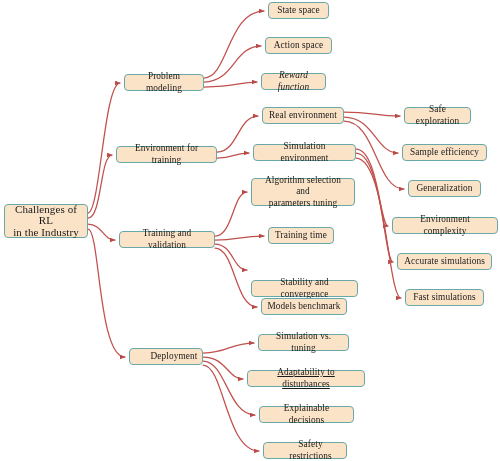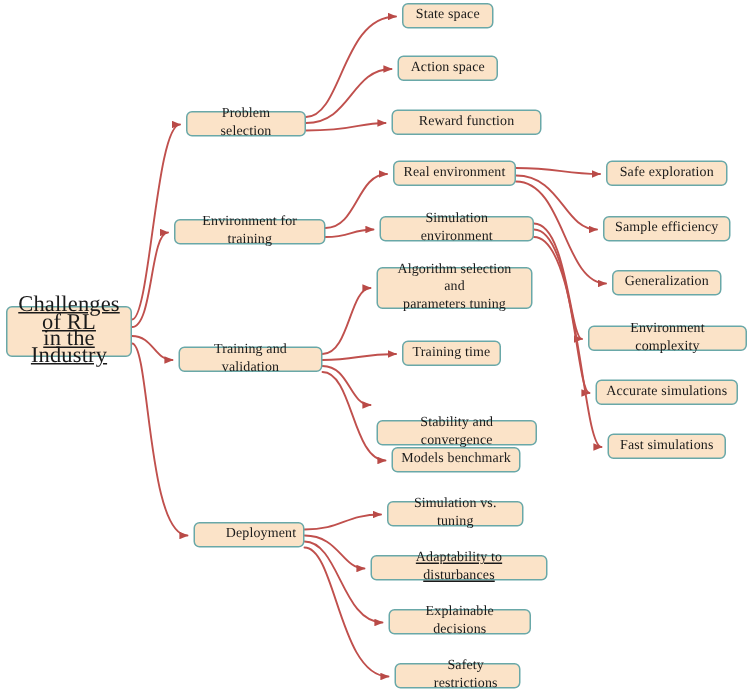--- a/index.html
+++ b/index.html
@@ -35,22 +35,21 @@
     line-height: 11.4px;
     text-align: center;
     display: flex;
     align-items: center;
     justify-content: center;
     padding: 0 5px;
     white-space: pre-line;
     letter-spacing: 0.1px;
   }
   .node.root {
-    font-size: 15px;
-    text-decoration: underline;
+    font-size: 11px;
   }
 </style>
 </head>
 <body>
 
 <div id="diagram-root">
 
   <svg id="edge-layer" viewBox="0 0 500 461" xmlns="http://www.w3.org/2000/svg">
     <defs>
       <marker id="arrowhead" markerWidth="6" markerHeight="5" refX="5.4" refY="2.5" orient="auto" markerUnits="userSpaceOnUse">
@@ -80,39 +79,39 @@
         <path d="M 203 353 C 228 353 230 343 254 343" fill="none" stroke="#c0504d" stroke-width="1.25" stroke-linecap="round" marker-end="url(#arrowhead)"></path>
         <path d="M 203 357 C 226 357 228 379 243 379" fill="none" stroke="#c0504d" stroke-width="1.25" stroke-linecap="round" marker-end="url(#arrowhead)"></path>
         <path d="M 203 361 C 226 361 228 415 255 415" fill="none" stroke="#c0504d" stroke-width="1.25" stroke-linecap="round" marker-end="url(#arrowhead)"></path>
         <path d="M 203 365 C 224 365 226 451 259 451" fill="none" stroke="#c0504d" stroke-width="1.25" stroke-linecap="round" marker-end="url(#arrowhead)"></path>
       </g>
   </svg>
 
   <div id="nodes-layer">
       <div class="node root" style="left: 4px; top: 204px; width: 84px; height: 34px; background: rgb(251, 227, 200); border-color: rgb(105, 168, 168); color: rgb(26, 26, 26);">Challenges of RL
 in the Industry</div>
-      <div class="node" style="left: 124px; top: 74px; width: 80px; height: 17px; background: rgb(251, 227, 200); border-color: rgb(105, 168, 168); color: rgb(26, 26, 26);">Problem selection</div>
+      <div class="node" style="left: 124px; top: 74px; width: 80px; height: 17px; background: rgb(251, 227, 200); border-color: rgb(105, 168, 168); color: rgb(26, 26, 26);">Problem modeling</div>
       <div class="node" style="left: 116px; top: 146px; width: 101px; height: 17px; background: rgb(251, 227, 200); border-color: rgb(105, 168, 168); color: rgb(26, 26, 26);">Environment for training</div>
       <div class="node" style="left: 119px; top: 231px; width: 96px; height: 17px; background: rgb(251, 227, 200); border-color: rgb(105, 168, 168); color: rgb(26, 26, 26);">Training and validation</div>
       <div class="node" style="left: 129px; top: 348px; width: 74px; height: 17px; background: rgb(251, 227, 200); border-color: rgb(105, 168, 168); color: rgb(26, 26, 26); padding-left: 21px;">Deployment</div>
       <div class="node" style="left: 268px; top: 2px; width: 61px; height: 17px; background: rgb(251, 227, 200); border-color: rgb(105, 168, 168); color: rgb(26, 26, 26);">State space</div>
       <div class="node" style="left: 265px; top: 37px; width: 67px; height: 17px; background: rgb(251, 227, 200); border-color: rgb(105, 168, 168); color: rgb(26, 26, 26);">Action space</div>
-      <div class="node" style="left: 261px; top: 73px; width: 100px; height: 17px; background: rgb(251, 227, 200); border-color: rgb(105, 168, 168); color: rgb(26, 26, 26);">Reward function</div>
+      <div class="node" style="left: 261px; top: 73px; width: 65px; height: 17px; background: rgb(251, 227, 200); border-color: rgb(105, 168, 168); color: rgb(26, 26, 26); font-style: italic;">Reward function</div>
       <div class="node" style="left: 262px; top: 107px; width: 82px; height: 17px; background: rgb(251, 227, 200); border-color: rgb(105, 168, 168); color: rgb(26, 26, 26);">Real environment</div>
       <div class="node" style="left: 253px; top: 144px; width: 103px; height: 17px; background: rgb(251, 227, 200); border-color: rgb(105, 168, 168); color: rgb(26, 26, 26);">Simulation environment</div>
       <div class="node" style="left: 251px; top: 178px; width: 104px; height: 28px; background: rgb(251, 227, 200); border-color: rgb(105, 168, 168); color: rgb(26, 26, 26);">Algorithm selection and
 parameters tuning</div>
       <div class="node" style="left: 268px; top: 227px; width: 66px; height: 17px; background: rgb(251, 227, 200); border-color: rgb(105, 168, 168); color: rgb(26, 26, 26); text-align: center;">Training time</div>
       <div class="node" style="left: 251px; top: 261px; width: 107px; height: 17px; background: rgb(251, 227, 200); border-color: rgb(105, 168, 168); color: rgb(26, 26, 26); margin-top: 19px;">Stability and convergence</div>
       <div class="node" style="left: 261px; top: 298px; width: 86px; height: 17px; background: rgb(251, 227, 200); border-color: rgb(105, 168, 168); color: rgb(26, 26, 26);">Models benchmark</div>
       <div class="node" style="left: 258px; top: 334px; width: 91px; height: 17px; background: rgb(251, 227, 200); border-color: rgb(105, 168, 168); color: rgb(26, 26, 26);">Simulation vs. tuning</div>
       <div class="node" style="left: 247px; top: 370px; width: 118px; height: 17px; background: rgb(251, 227, 200); border-color: rgb(105, 168, 168); color: rgb(26, 26, 26); text-decoration: underline;">Adaptability to disturbances</div>
       <div class="node" style="left: 259px; top: 406px; width: 95px; height: 17px; background: rgb(251, 227, 200); border-color: rgb(105, 168, 168); color: rgb(26, 26, 26);">Explainable decisions</div>
       <div class="node" style="left: 263px; top: 442px; width: 84px; height: 17px; background: rgb(251, 227, 200); border-color: rgb(105, 168, 168); color: rgb(26, 26, 26); padding-left: 16px;">Safety restrictions</div>
-      <div class="node" style="left: 404px; top: 107px; width: 81px; height: 17px; background: rgb(251, 227, 200); border-color: rgb(105, 168, 168); color: rgb(26, 26, 26);">Safe exploration</div>
+      <div class="node" style="left: 404px; top: 107px; width: 67px; height: 17px; background: rgb(251, 227, 200); border-color: rgb(105, 168, 168); color: rgb(26, 26, 26);">Safe exploration</div>
       <div class="node" style="left: 402px; top: 144px; width: 85px; height: 17px; background: rgb(251, 227, 200); border-color: rgb(105, 168, 168); color: rgb(26, 26, 26);">Sample efficiency</div>
       <div class="node" style="left: 408px; top: 180px; width: 73px; height: 17px; background: rgb(251, 227, 200); border-color: rgb(105, 168, 168); color: rgb(26, 26, 26);">Generalization</div>
       <div class="node" style="left: 392px; top: 217px; width: 106px; height: 17px; background: rgb(251, 227, 200); border-color: rgb(105, 168, 168); color: rgb(26, 26, 26);">Environment complexity</div>
       <div class="node" style="left: 397px; top: 253px; width: 95px; height: 17px; background: rgb(251, 227, 200); border-color: rgb(105, 168, 168); color: rgb(26, 26, 26);">Accurate simulations</div>
       <div class="node" style="left: 405px; top: 289px; width: 79px; height: 17px; background: rgb(251, 227, 200); border-color: rgb(105, 168, 168); color: rgb(26, 26, 26);">Fast simulations</div>
     </div>
 
 </div>
 
 </body></html>

